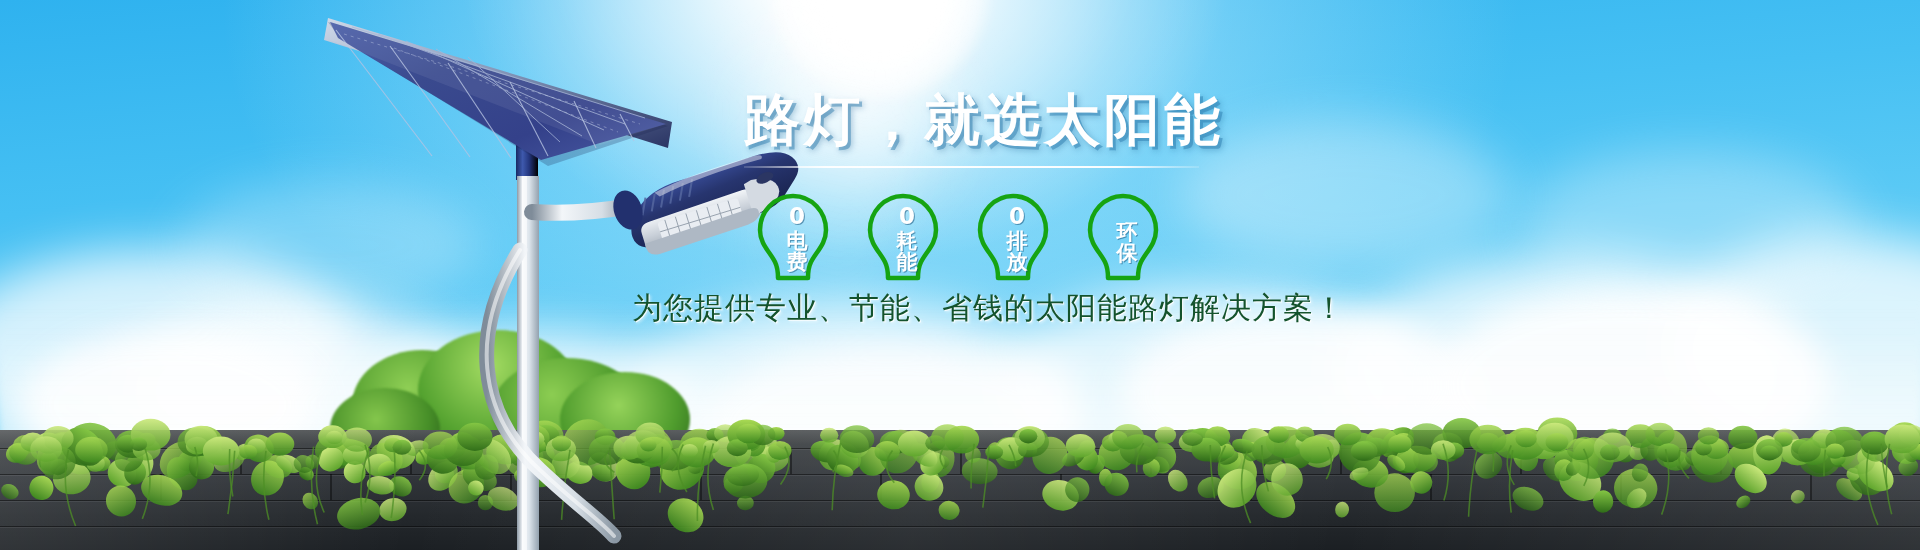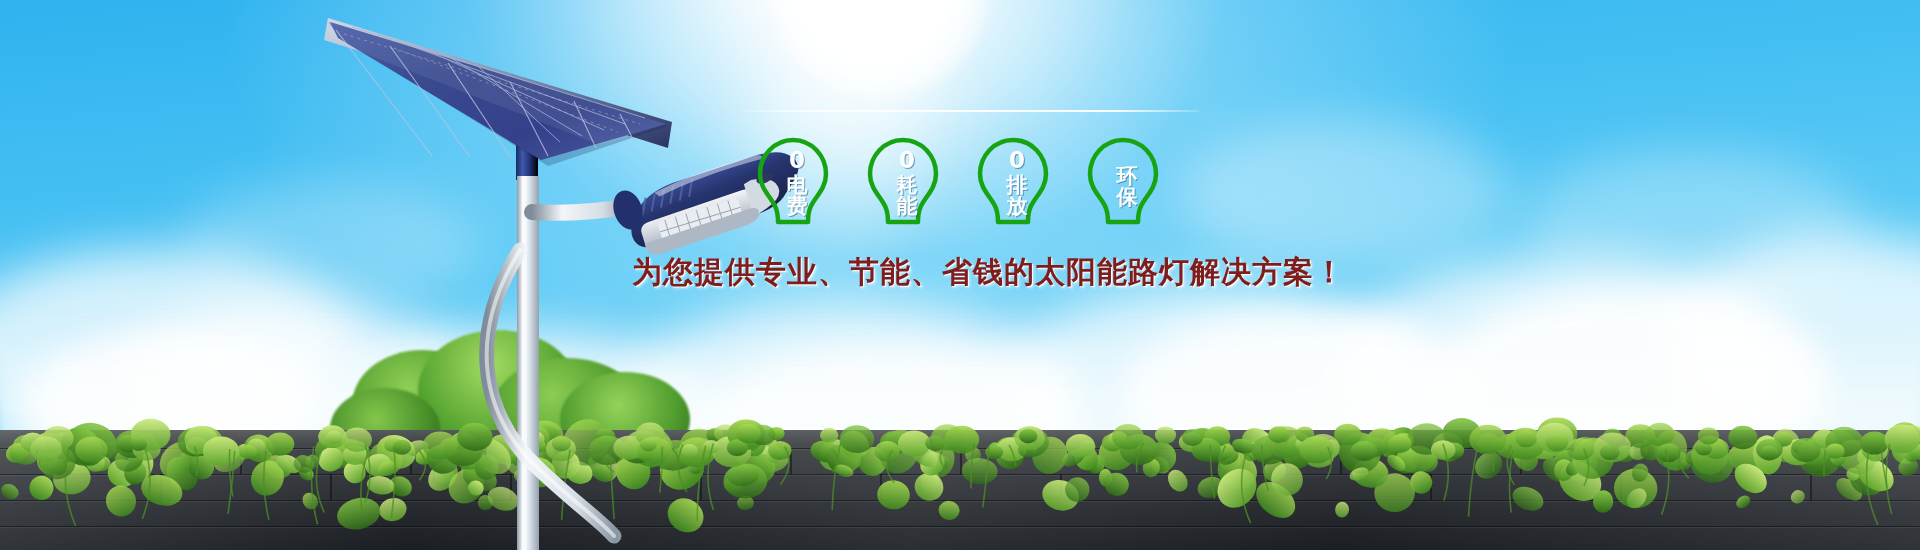--- a/index.html
+++ b/index.html
@@ -140,25 +140,24 @@
     height:26px;
   }
   .badge-label{
     font-size:21px; font-weight:bold; color:#ffffff;
     letter-spacing:0;
     text-shadow:1px 1px 0 rgba(20,80,120,.5);
   }
   .badge.no-num .badge-text{ transform:translateX(4px) translateY(4px); }
 
   .tagline{
-    margin-top:20px;
     margin-left:-112px;
     font-size:30px;
-    font-weight:bold;
-    color:#7f1d1d;
+    font-weight:normal;
+    color:#14532d;
     letter-spacing:1px;
     white-space:nowrap;
     text-shadow:
       1px 1px 0 rgba(255,255,255,.85),
       2px 2px 3px rgba(255,255,255,.6);
   }
 </style>
 </head>
 <body>
 
@@ -774,20 +773,21 @@
 
         <path d="M 660,180 q 40,-8 108,-6 q 8,1 4,5 q -60,-2 -108,6 z" fill="#ffffff" opacity="0.45"></path>
       </g>
 
       <ellipse cx="628" cy="210" rx="14" ry="20" fill="#22306e" transform="rotate(-18 628 210)"></ellipse>
     </svg>
   </div>
 
   <div class="copy">
 
+    <div class="headline">路灯，就选太阳能</div>
 
     <div class="rule"></div>
 
     <div class="badges">
 
       <div class="badge">
         <span class="bulb">
           <svg width="86" height="98" viewBox="0 0 86 98">
             <path d="M 43 6 C 24 6 10 22 10 40 C 10 54 20 62 25 72 C 28 78 28 84 28 88 L 58 88 C 58 84 58 78 61 72 C 66 62 76 54 76 40 C 76 22 62 6 43 6 Z" fill="none" stroke="#16a412" stroke-width="4.5" stroke-linejoin="round"></path>
           </svg>

